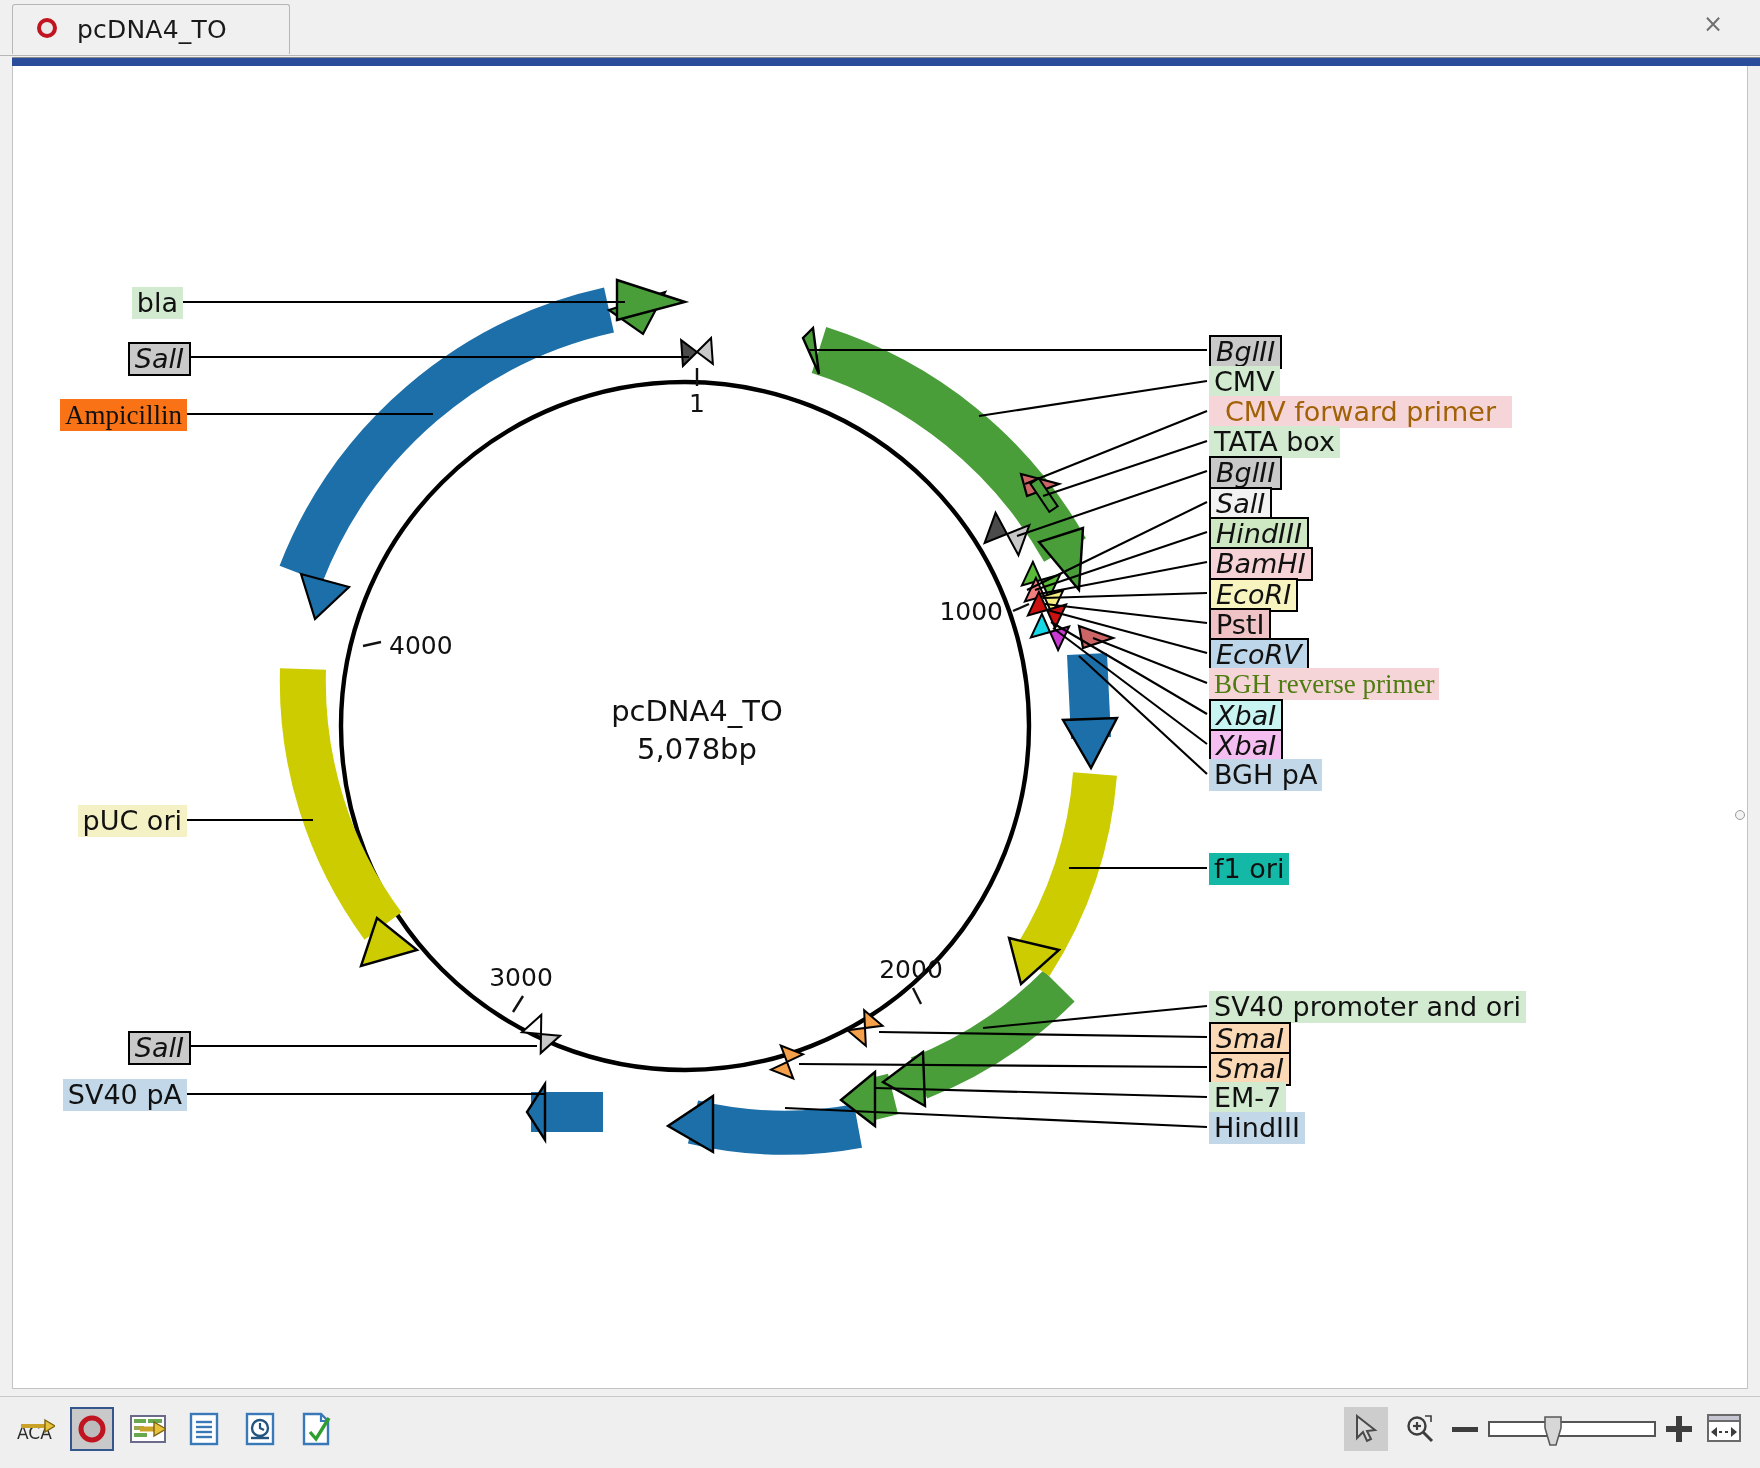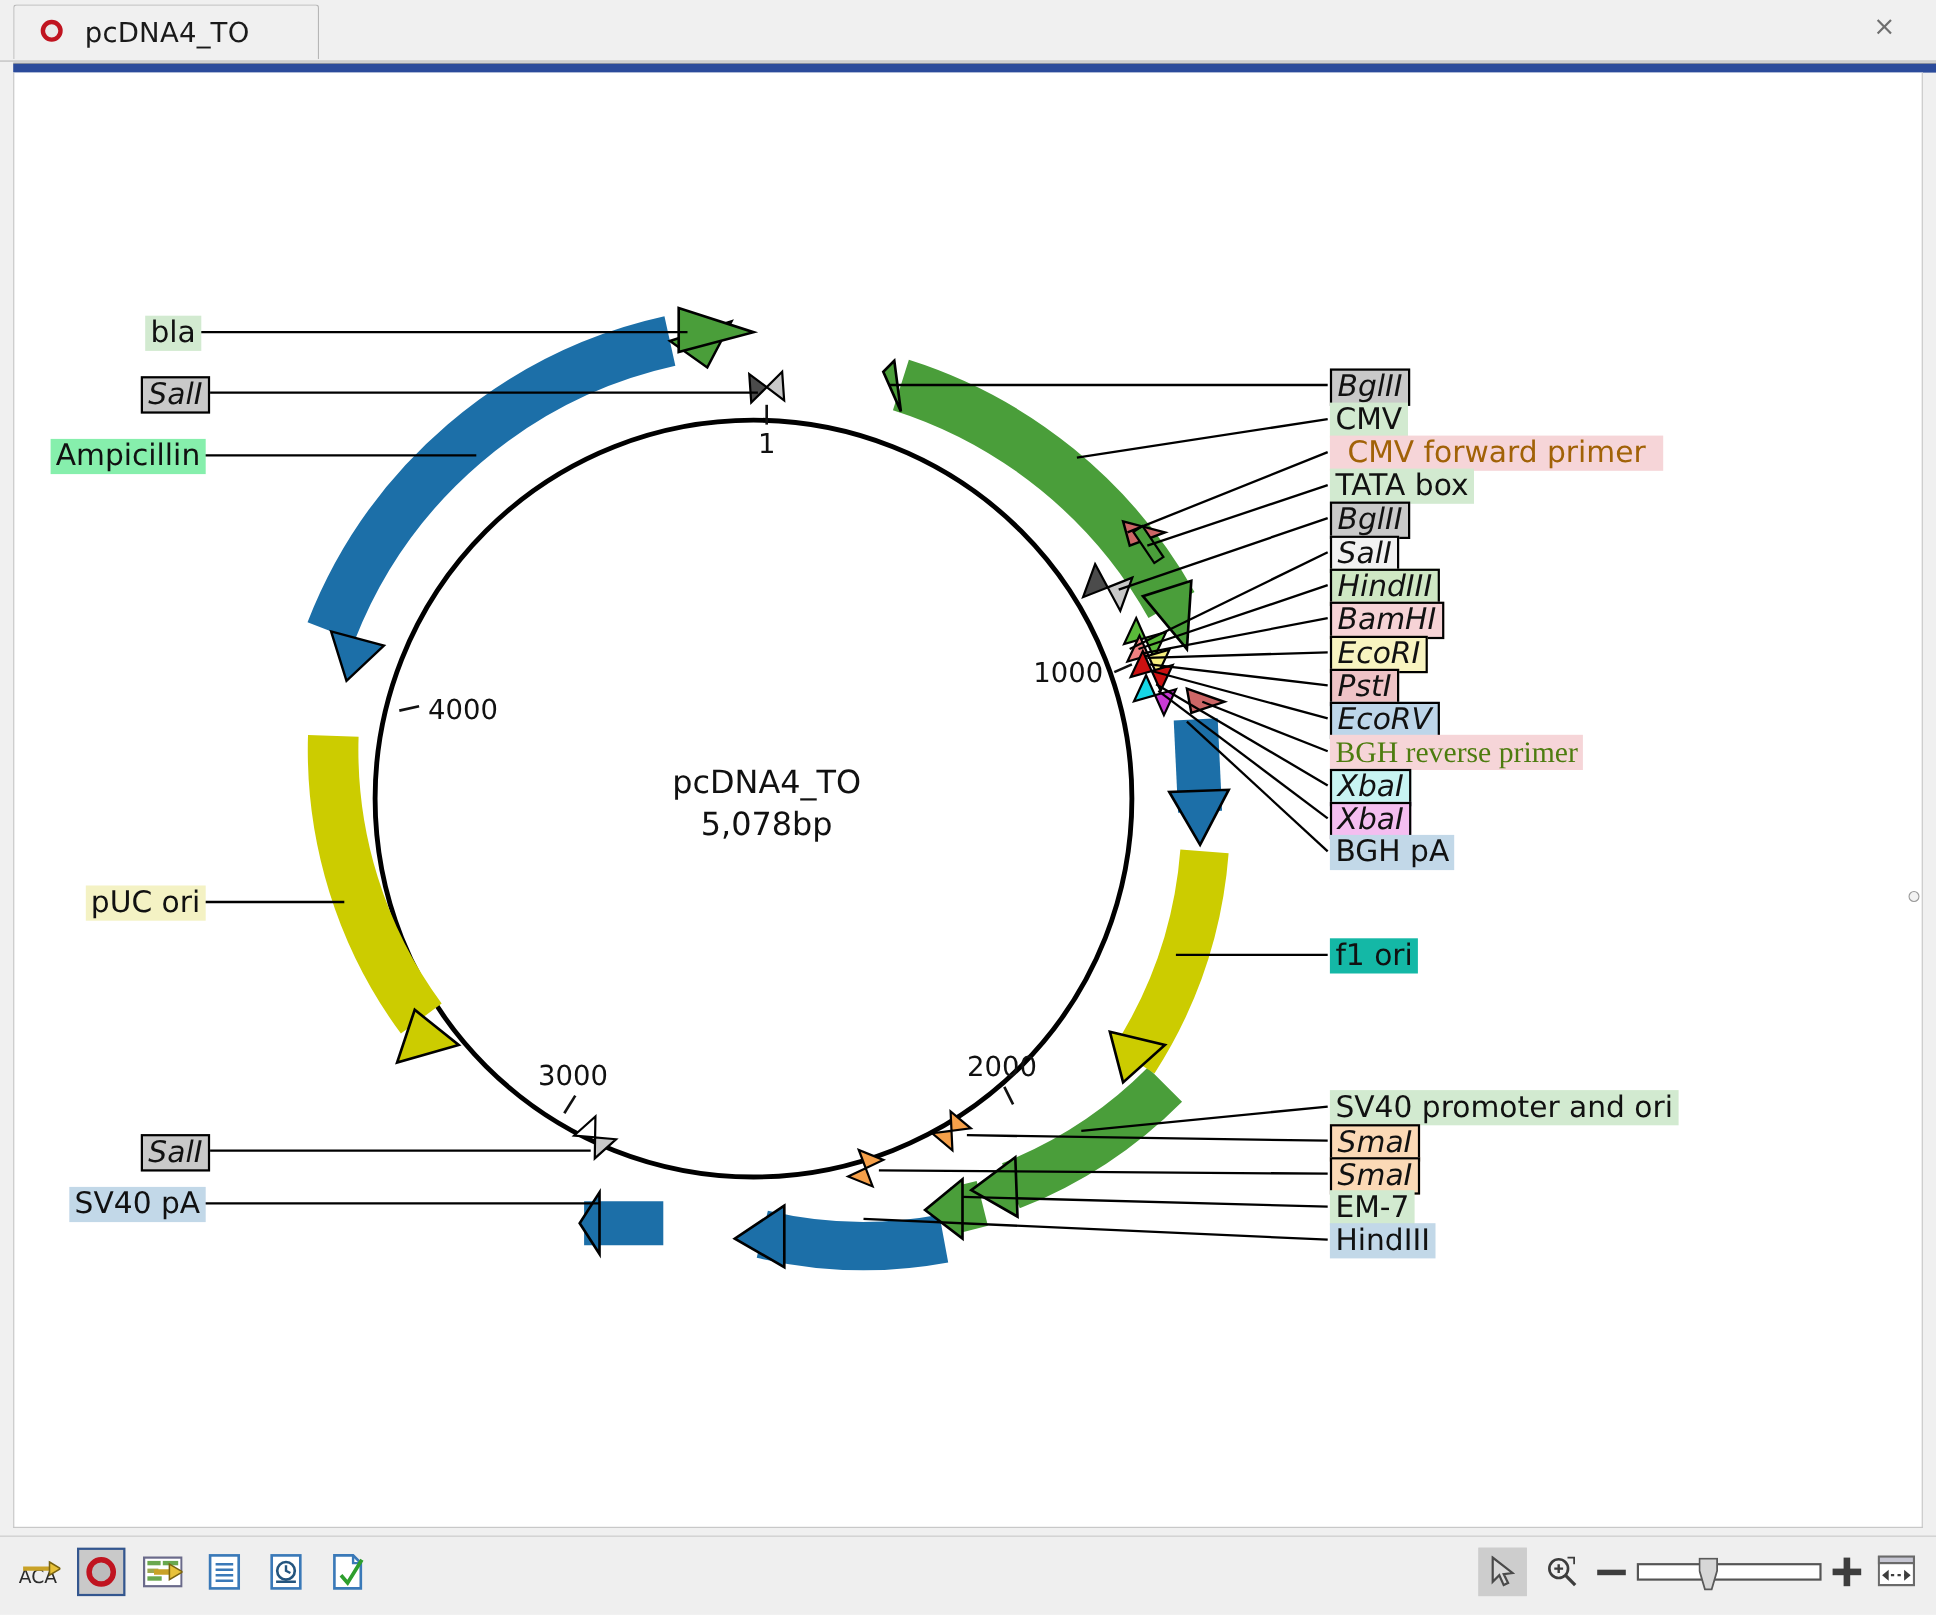--- a/index.html
+++ b/index.html
@@ -245,37 +245,37 @@
         <line class="lead" x1="1194" y1="971" x2="866" y2="966"></line>
         <line class="lead" x1="1194" y1="1001" x2="786" y2="998"></line>
         <line class="lead" x1="1194" y1="1031" x2="862" y2="1022"></line>
         <line class="lead" x1="1194" y1="1061" x2="772" y2="1042"></line>
       </g>
     </svg>
 
     <div id="left-labels">
         <div style="position: absolute; white-space: nowrap; font-size: 27px; line-height: 30px; color: rgb(17, 17, 17); box-sizing: border-box; top: 221px; right: 1564px; background: rgb(210, 234, 208); padding: 1px 5px;">bla</div>
         <div style="position: absolute; white-space: nowrap; font-size: 27px; line-height: 30px; color: rgb(17, 17, 17); box-sizing: border-box; top: 276px; right: 1556px; background: rgb(201, 201, 201); padding: 0px 5px; border: 2px solid rgb(0, 0, 0); font-style: italic;">SalI</div>
-        <div style="position: absolute; white-space: nowrap; font-size: 27px; line-height: 30px; color: rgb(17, 17, 17); box-sizing: border-box; top: 333px; right: 1560px; background: #86efac; padding: 1px 5px;">Ampicillin</div>
+        <div style="position: absolute; white-space: nowrap; font-size: 27px; line-height: 30px; color: rgb(17, 17, 17); box-sizing: border-box; top: 333px; right: 1560px; background: #f97316; padding: 1px 5px; font-family: Liberation Serif, serif;">Ampicillin</div>
         <div style="position: absolute; white-space: nowrap; font-size: 27px; line-height: 30px; color: rgb(17, 17, 17); box-sizing: border-box; top: 739px; right: 1560px; background: rgb(244, 242, 196); padding: 1px 5px;">pUC ori</div>
         <div style="position: absolute; white-space: nowrap; font-size: 27px; line-height: 30px; color: rgb(17, 17, 17); box-sizing: border-box; top: 965px; right: 1556px; background: rgb(201, 201, 201); padding: 0px 5px; border: 2px solid rgb(0, 0, 0); font-style: italic;">SalI</div>
         <div style="position: absolute; white-space: nowrap; font-size: 27px; line-height: 30px; color: rgb(17, 17, 17); box-sizing: border-box; top: 1013px; right: 1560px; background: rgb(194, 216, 232); padding: 1px 5px;">SV40 pA</div>
       </div>
 
     <div id="right-labels">
         <div style="position: absolute; white-space: nowrap; font-size: 27px; line-height: 30px; color: rgb(17, 17, 17); box-sizing: border-box; top: 269px; left: 1196px; background: rgb(201, 201, 201); padding: 0px 5px; border: 2px solid rgb(0, 0, 0); font-style: italic;">BglII</div>
         <div style="position: absolute; white-space: nowrap; font-size: 27px; line-height: 30px; color: rgb(17, 17, 17); box-sizing: border-box; top: 300px; left: 1196px; background: rgb(210, 234, 208); padding: 1px 5px;">CMV</div>
         <div style="position: absolute; white-space: nowrap; font-size: 27px; line-height: 30px; color: #a16207; box-sizing: border-box; top: 330px; left: 1196px; background: rgb(246, 213, 216); padding: 1px 16px;">CMV forward primer</div>
         <div style="position: absolute; white-space: nowrap; font-size: 27px; line-height: 30px; color: rgb(17, 17, 17); box-sizing: border-box; top: 360px; left: 1196px; background: rgb(210, 234, 208); padding: 1px 5px;">TATA box</div>
         <div style="position: absolute; white-space: nowrap; font-size: 27px; line-height: 30px; color: rgb(17, 17, 17); box-sizing: border-box; top: 390px; left: 1196px; background: rgb(201, 201, 201); padding: 0px 5px; border: 2px solid rgb(0, 0, 0); font-style: italic;">BglII</div>
         <div style="position: absolute; white-space: nowrap; font-size: 27px; line-height: 30px; color: rgb(17, 17, 17); box-sizing: border-box; top: 421px; left: 1196px; background: rgb(242, 242, 242); padding: 0px 5px; border: 2px solid rgb(0, 0, 0); font-style: italic;">SalI</div>
         <div style="position: absolute; white-space: nowrap; font-size: 27px; line-height: 30px; color: rgb(17, 17, 17); box-sizing: border-box; top: 451px; left: 1196px; background: rgb(207, 232, 196); padding: 0px 5px; border: 2px solid rgb(0, 0, 0); font-style: italic;">HindIII</div>
         <div style="position: absolute; white-space: nowrap; font-size: 27px; line-height: 30px; color: rgb(17, 17, 17); box-sizing: border-box; top: 481px; left: 1196px; background: rgb(246, 211, 214); padding: 0px 5px; border: 2px solid rgb(0, 0, 0); font-style: italic;">BamHI</div>
         <div style="position: absolute; white-space: nowrap; font-size: 27px; line-height: 30px; color: rgb(17, 17, 17); box-sizing: border-box; top: 512px; left: 1196px; background: rgb(248, 244, 192); padding: 0px 5px; border: 2px solid rgb(0, 0, 0); font-style: italic;">EcoRI</div>
-        <div style="position: absolute; white-space: nowrap; font-size: 27px; line-height: 30px; color: rgb(17, 17, 17); box-sizing: border-box; top: 542px; left: 1196px; background: rgb(239, 195, 198); padding: 0px 5px; border: 2px solid rgb(0, 0, 0); font-style: italic;">PstI</div>
+        <div style="position: absolute; white-space: nowrap; font-size: 27px; line-height: 30px; color: rgb(17, 17, 17); box-sizing: border-box; top: 542px; left: 1196px; background: rgb(239, 195, 198); padding: 0px 5px; border: 2px solid rgb(0, 0, 0); ">PstI</div>
         <div style="position: absolute; white-space: nowrap; font-size: 27px; line-height: 30px; color: rgb(17, 17, 17); box-sizing: border-box; top: 572px; left: 1196px; background: rgb(189, 214, 234); padding: 0px 5px; border: 2px solid rgb(0, 0, 0); font-style: italic;">EcoRV</div>
         <div style="position: absolute; white-space: nowrap; font-size: 27px; line-height: 30px; color: #4d7c0f; box-sizing: border-box; top: 602px; left: 1196px; background: rgb(246, 213, 216); padding: 1px 5px; font-family: Liberation Serif, serif;">BGH reverse primer</div>
         <div style="position: absolute; white-space: nowrap; font-size: 27px; line-height: 30px; color: rgb(17, 17, 17); box-sizing: border-box; top: 633px; left: 1196px; background: rgb(200, 244, 242); padding: 0px 5px; border: 2px solid rgb(0, 0, 0); font-style: italic;">XbaI</div>
         <div style="position: absolute; white-space: nowrap; font-size: 27px; line-height: 30px; color: rgb(17, 17, 17); box-sizing: border-box; top: 663px; left: 1196px; background: rgb(244, 190, 240); padding: 0px 5px; border: 2px solid rgb(0, 0, 0); font-style: italic;">XbaI</div>
         <div style="position: absolute; white-space: nowrap; font-size: 27px; line-height: 30px; color: rgb(17, 17, 17); box-sizing: border-box; top: 693px; left: 1196px; background: rgb(194, 216, 232); padding: 1px 5px;">BGH pA</div>
         <div style="position: absolute; white-space: nowrap; font-size: 27px; line-height: 30px; color: rgb(17, 17, 17); box-sizing: border-box; top: 787px; left: 1196px; background: #14b8a6; padding: 1px 5px;">f1 ori</div>
         <div style="position: absolute; white-space: nowrap; font-size: 27px; line-height: 30px; color: rgb(17, 17, 17); box-sizing: border-box; top: 925px; left: 1196px; background: rgb(210, 234, 208); padding: 1px 5px;">SV40 promoter and ori</div>
         <div style="position: absolute; white-space: nowrap; font-size: 27px; line-height: 30px; color: rgb(17, 17, 17); box-sizing: border-box; top: 956px; left: 1196px; background: rgb(251, 217, 182); padding: 0px 5px; border: 2px solid rgb(0, 0, 0); font-style: italic;">SmaI</div>
         <div style="position: absolute; white-space: nowrap; font-size: 27px; line-height: 30px; color: rgb(17, 17, 17); box-sizing: border-box; top: 986px; left: 1196px; background: rgb(251, 217, 182); padding: 0px 5px; border: 2px solid rgb(0, 0, 0); font-style: italic;">SmaI</div>
         <div style="position: absolute; white-space: nowrap; font-size: 27px; line-height: 30px; color: rgb(17, 17, 17); box-sizing: border-box; top: 1016px; left: 1196px; background: rgb(210, 234, 208); padding: 1px 5px;">EM-7</div>

